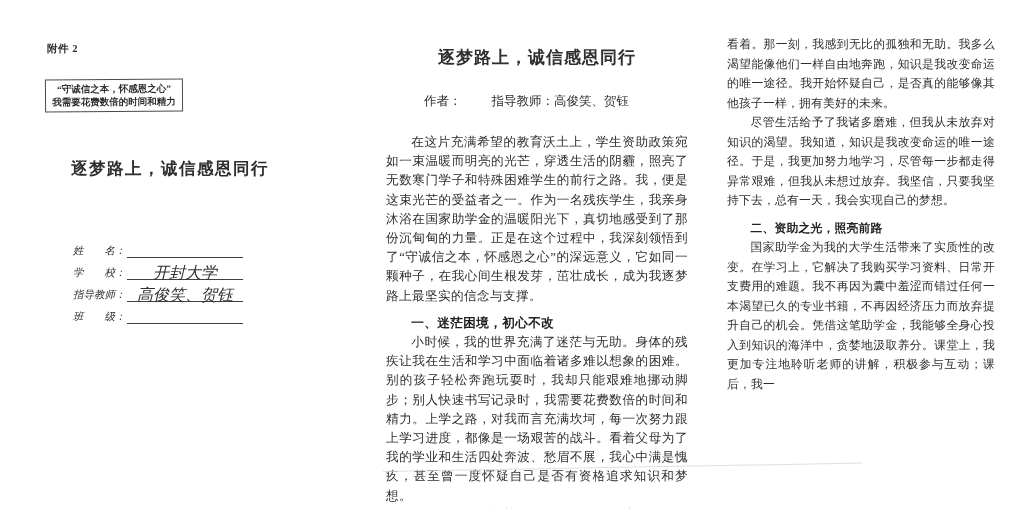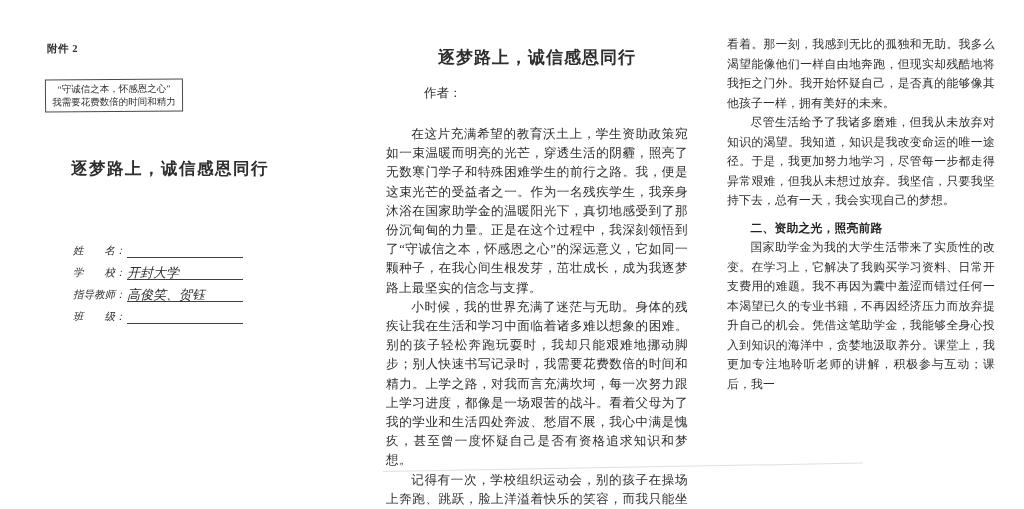--- a/index.html
+++ b/index.html
@@ -8,44 +8,44 @@
     font-family:"Liberation Serif","DejaVu Serif",serif;
     color:#2e2e2e;
   }
   .col{position:absolute;top:0;height:390px;}
   
   #col1{left:35px;width:270px;}
   .attach{position:absolute;top:42px;left:12px;font-size:10.5px;font-weight:bold;letter-spacing:.5px;}
   .contest-box{
     position:absolute;top:79px;left:10px;width:132px;
     border:1px solid #4a4a4a;padding:3px 2px;text-align:center;
-    font-size:9.5px;font-weight:normal;line-height:12.5px;transform:rotate(-0.4deg);
+    font-size:9.5px;font-weight:bold;line-height:12.5px;transform:rotate(-0.4deg);
   }
   .cover-title{
     position:absolute;top:158px;left:0;width:100%;text-align:center;
     font-size:16.5px;font-weight:bold;letter-spacing:1.5px;
   }
   .cover-form{position:absolute;top:244px;left:38px;width:170px;}
   .form-row{display:flex;align-items:flex-end;margin-bottom:8px;height:14px;font-style:italic;}
   .form-label{font-size:10.5px;white-space:pre;width:54px;flex:none;}
   .form-value{
-    flex:1;border-bottom:1px solid #3f3f3f;text-align:left;
-    font-size:13px;min-height:13px;line-height:13px;
+    flex:1;border-bottom:1px solid #3f3f3f;text-align:center;
+    font-size:16px;min-height:13px;line-height:13px;
   }
   
   .para,.heading{margin:0;text-align:justify;text-justify:inter-ideograph;}
   .para{text-indent:2em;}
   .para.no-indent{text-indent:0;}
   .heading{font-weight:bold;text-indent:2em;color:#222;margin-top:8px;}
   
   #col2{left:386px;width:302px;}
   .essay-title{
     margin-top:46px;text-align:center;font-size:17px;font-weight:bold;letter-spacing:1px;
   }
-  .byline{margin-top:16px;padding-left:38px;font-size:12.5px;display:flex;}
+  .byline{margin-top:24px;padding-left:38px;font-size:12.5px;display:flex;}
   .byline .advisor{margin-left:30px;}
   #col2 .body{margin-top:23px;font-size:12.6px;line-height:19.2px;letter-spacing:.4px;}
   
   #col3{left:727px;width:268px;}
   #col3 .body{padding-top:35px;font-size:11.8px;line-height:19.5px;letter-spacing:.2px;}
   
   .scan-line{
     position:absolute;left:383px;top:471px;width:480px;height:1px;
     background:#d8d8d8;opacity:.8;transform:rotate(-1deg);transform-origin:left center;
   }
@@ -77,30 +77,32 @@
         <span class="form-label">班　　级：</span>
         <span class="form-value"></span>
       </div>
     </div>
 </div>
 
 <div class="col" id="col2">
   <div class="essay-title">逐梦路上，诚信感恩同行</div>
   <div class="byline">
     <span class="author">作者：</span>
+    <span class="advisor">指导教师：高俊笑、贺钰</span>
   </div>
   <div class="body" id="col2-body">
       <div class="para">在这片充满希望的教育沃土上，学生资助政策宛如一束温暖而明亮的光芒，穿透生活的阴霾，照亮了无数寒门学子和特殊困难学生的前行之路。我，便是这束光芒的受益者之一。作为一名残疾学生，我亲身沐浴在国家助学金的温暖阳光下，真切地感受到了那份沉甸甸的力量。正是在这个过程中，我深刻领悟到了“守诚信之本，怀感恩之心”的深远意义，它如同一颗种子，在我心间生根发芽，茁壮成长，成为我逐梦路上最坚实的信念与支撑。</div>
+      <div class="heading">一、迷茫困境，初心不改</div>
       <div class="para">小时候，我的世界充满了迷茫与无助。身体的残疾让我在生活和学习中面临着诸多难以想象的困难。别的孩子轻松奔跑玩耍时，我却只能艰难地挪动脚步；别人快速书写记录时，我需要花费数倍的时间和精力。上学之路，对我而言充满坎坷，每一次努力跟上学习进度，都像是一场艰苦的战斗。看着父母为了我的学业和生活四处奔波、愁眉不展，我心中满是愧疚，甚至曾一度怀疑自己是否有资格追求知识和梦想。</div>
       <div class="para">记得有一次，学校组织运动会，别的孩子在操场上奔跑、跳跃，脸上洋溢着快乐的笑容，而我只能坐在一旁，默默地</div>
     </div>
 </div>
 
 <div class="col" id="col3">
   <div class="body" id="col3-body">
-      <div class="para no-indent">看着。那一刻，我感到无比的孤独和无助。我多么渴望能像他们一样自由地奔跑，但现实却残酷地将我拒之门外。我开始怀疑自己，是否真的能够像其他孩子一样，拥有美好的未来。</div>
+      <div class="para no-indent">看着。那一刻，我感到无比的孤独和无助。我多么渴望能像他们一样自由地奔跑，知识是我改变命运的唯一途径。我开始怀疑自己，是否真的能够像其他孩子一样，拥有美好的未来。</div>
       <div class="para">尽管生活给予了我诸多磨难，但我从未放弃对知识的渴望。我知道，知识是我改变命运的唯一途径。于是，我更加努力地学习，尽管每一步都走得异常艰难，但我从未想过放弃。我坚信，只要我坚持下去，总有一天，我会实现自己的梦想。</div>
       <div class="heading">二、资助之光，照亮前路</div>
       <div class="para">国家助学金为我的大学生活带来了实质性的改变。在学习上，它解决了我购买学习资料、日常开支费用的难题。我不再因为囊中羞涩而错过任何一本渴望已久的专业书籍，不再因经济压力而放弃提升自己的机会。凭借这笔助学金，我能够全身心投入到知识的海洋中，贪婪地汲取养分。课堂上，我更加专注地聆听老师的讲解，积极参与互动；课后，我一</div>
     </div>
 </div>
 
 <div class="scan-line"></div>
 
 </body></html>

